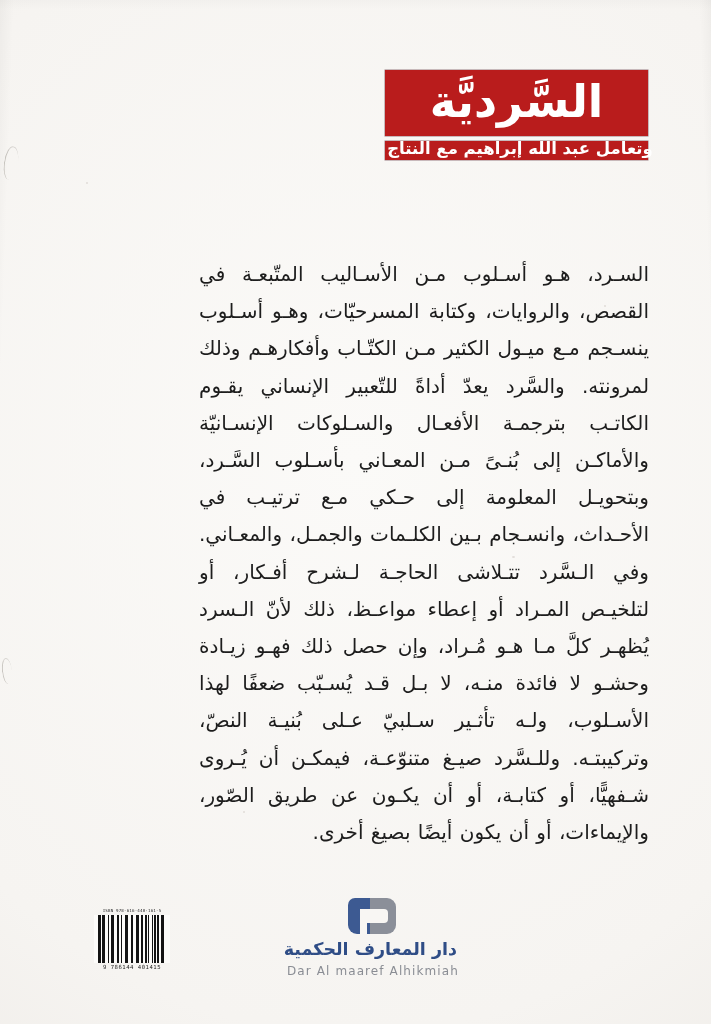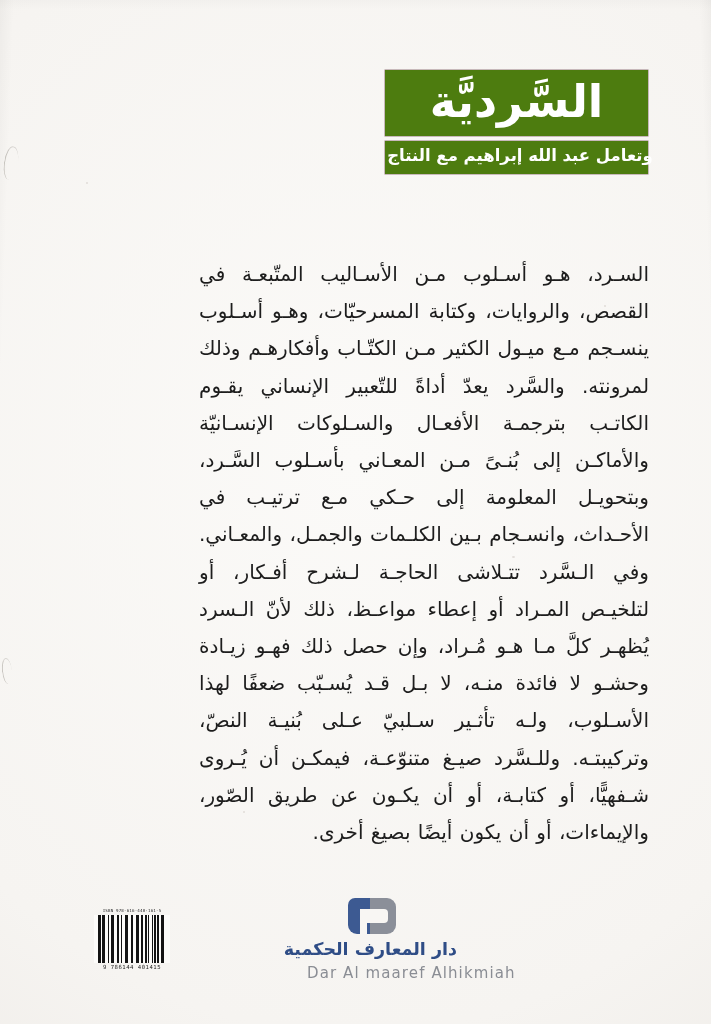--- a/index.html
+++ b/index.html
@@ -57,41 +57,41 @@
     left: 385px;
     top: 70px;
     width: 263px;
     display: flex;
     flex-direction: column;
     gap: 5px;
     direction: rtl;
   }
 
   .band {
-    background: #4d7c0f;
+    background: #b91c1c;
     color: #ffffff;
     text-align: center;
     font-family: "DejaVu Sans", sans-serif;
     line-height: 1;
     box-shadow: 0 0 0 0.5px rgba(90,45,58,.6);
   }
 
   .band-main {
     height: 66px;
     display: flex;
     align-items: center;
     justify-content: center;
     font-size: 45px;
     font-weight: 700;
     letter-spacing: -1px;
     padding-bottom: 4px;
   }
 
   .band-sub {
-    height: 33px;
+    height: 19px;
     display: flex;
     align-items: center;
     justify-content: center;
     font-size: 16.5px;
     font-weight: 700;
     padding: 0 6px 3px 13px;
     white-space: nowrap;
   }
 
   
@@ -159,26 +159,25 @@
   .pub-ar {
     font-size: 17.5px;
     font-weight: 700;
     color: #2f4d86;
     letter-spacing: 0px;
     line-height: 1.25;
     white-space: nowrap;
   }
   .pub-en {
     direction: ltr;
-    font-size: 15px;
+    font-size: 12px;
     color: #8a8d94;
     letter-spacing: 1.1px;
     margin-top: 3px;
     white-space: nowrap;
-    margin-left: 20px;
   }
 
   
   .barcode-wrap {
     position: absolute;
     left: 93px;
     top: 909px;
     width: 78px;
     text-align: center;
   }

